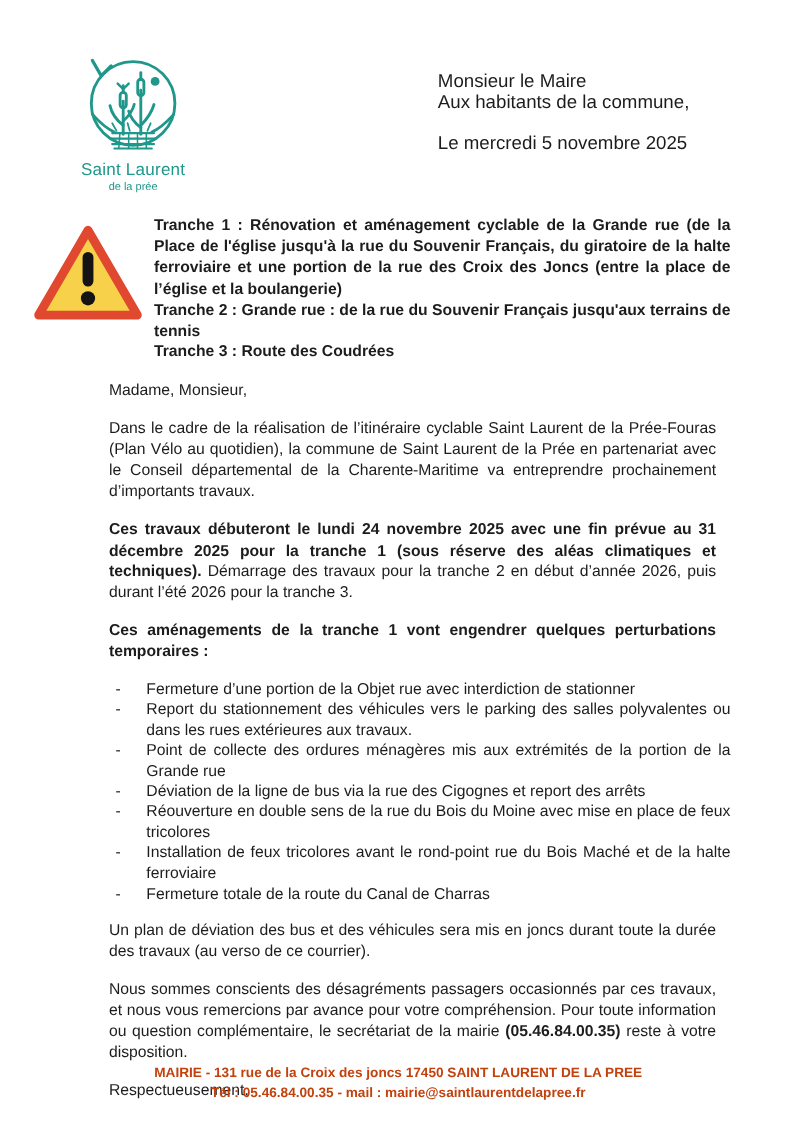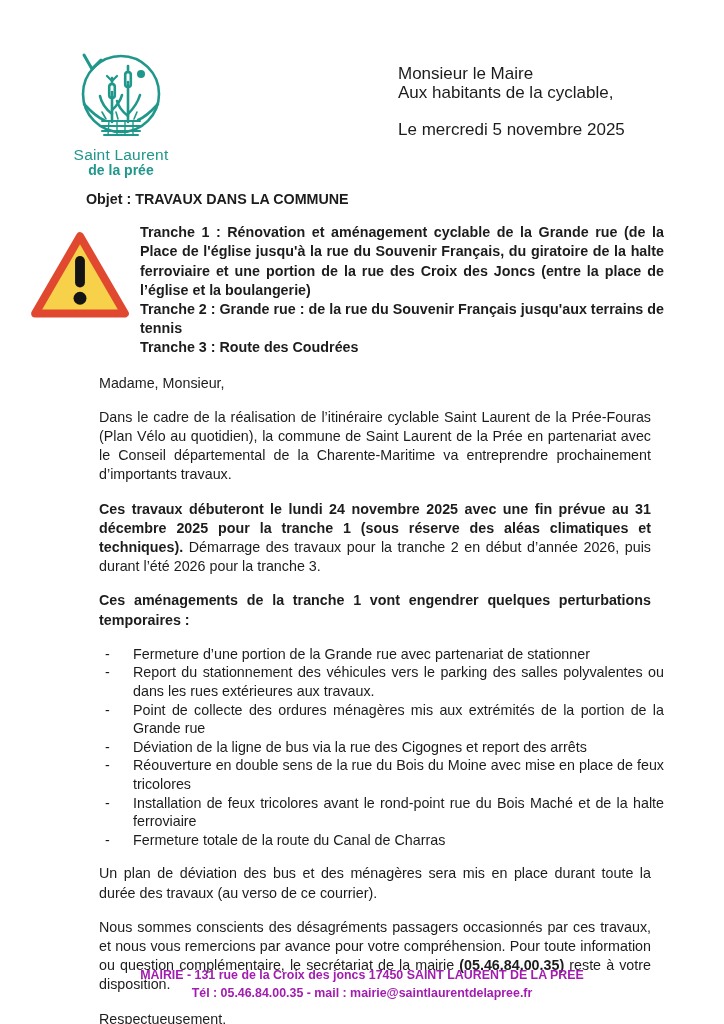--- a/index.html
+++ b/index.html
@@ -5,37 +5,37 @@
   html,body{margin:0;padding:0;background:#ffffff;}
   .page{
     position:relative;width:724px;height:1024px;background:#ffffff;
     font-family:"Liberation Sans",sans-serif;color:#1c1c1c;overflow:hidden;
   }
   .bold{font-weight:700;}
   
   .logo{position:absolute;left:58px;top:44px;width:126px;text-align:center;color:#1f978b;}
   .logo svg{display:block;margin:0 auto;}
   .logo-title{font-weight:400;font-size:15.5px;letter-spacing:.2px;line-height:17px;margin-top:2px;}
-  .logo-sub{font-size:14px;line-height:15px;font-weight:700;}
+  .logo-sub{font-size:10px;line-height:15px;font-weight:400;}
   .addr{position:absolute;left:398px;top:64px;font-size:17px;line-height:19px;}
   .addr-gap{height:18px;}
   
   .body{position:absolute;left:86px;top:190px;width:578px;font-size:14.3px;line-height:19.2px;text-align:justify;}
   .subject{margin:0 0 14px;text-align:left;font-weight:700;}
   .notice{display:flex;align-items:flex-start;margin:6px 0 16px -58px;}
   .sign-wrap{flex:none;width:110px;padding-top:4px;}
   .notice-text{font-weight:700;margin-left:2px;width:532px;}
   .notice-text div{margin:0;}
   p{margin:0 13px 15px;}
   .plist{margin:0 0 15px;padding:0;list-style:none;}
   .plist li{display:flex;line-height:18.6px;text-align:justify;}
   .dash{flex:none;width:28px;padding-left:19px;box-sizing:content-box;}
   .li-text{flex:1;}
   
-  .footer{position:absolute;left:0;right:0;top:966px;text-align:center;font-weight:700;font-size:12.4px;line-height:18px;color:#a21caf;}
+  .footer{position:absolute;left:0;right:0;top:966px;text-align:center;font-weight:700;font-size:12.4px;line-height:18px;color:#c2410c;}
 </style>
 </head>
 <body>
 
 <div class="page">
 
   <div class="logo">
     <svg width="100" height="100" viewBox="0 0 100 100" aria-hidden="true">
       <g fill="none" stroke="#1f978b" stroke-width="2.6" stroke-linecap="round">
         <circle cx="50" cy="50" r="38"></circle>
@@ -66,28 +66,27 @@
         <path d="M38 77 L37 91 M46 77 L46 91 M54 77 L54 91 M62 77 L62 91" stroke-width="1.4"></path>
         <path d="M35 75 L31 68 M47 75 L45 68 M63 75 L66 68" stroke-width="1.6"></path>
       </g>
     </svg>
     <div class="logo-title">Saint Laurent</div>
     <div class="logo-sub">de la prée</div>
   </div>
 
   <div class="addr">
     <div>Monsieur le Maire</div>
-    <div>Aux habitants de la cyclable,</div>
+    <div>Aux habitants de la commune,</div>
     <div class="addr-gap"></div>
     <div>Le mercredi 5 novembre 2025</div>
   </div>
 
   <div class="body">
 
-    <p class="subject"><span>Objet :</span> <span>TRAVAUX DANS LA COMMUNE</span></p>
 
     <div class="notice">
       <div class="sign-wrap">
         <svg width="104" height="94" viewBox="0 0 116 104" aria-hidden="true">
           <path d="M58 10 L108 96 L8 96 Z" fill="#f7d14a" stroke="#e0482f" stroke-width="9" stroke-linejoin="round"></path>
           <rect x="52.5" y="32" width="11" height="35" rx="5.5" fill="#141414"></rect>
           <circle cx="58" cy="79" r="7.2" fill="#141414"></circle>
         </svg>
       </div>
       <div class="notice-text">
@@ -101,21 +100,21 @@
 
     <p>Dans le cadre de la réalisation de l’itinéraire cyclable Saint Laurent de la Prée-Fouras (Plan Vélo au quotidien), la commune de Saint Laurent de la Prée en partenariat avec le Conseil départemental de la Charente-Maritime va entreprendre prochainement d’importants travaux.</p>
 
     <p><span class="bold">Ces travaux débuteront le lundi 24 novembre 2025 avec une fin prévue au 31 décembre 2025 pour la tranche 1 (sous réserve des aléas climatiques et techniques).</span> <span>Démarrage des travaux pour la tranche 2 en début d’année 2026, puis durant l’été 2026 pour la tranche 3.</span></p>
 
     <p class="bold">Ces aménagements de la tranche 1 vont engendrer quelques perturbations temporaires :</p>
 
     <ul class="plist">
       <li>
           <span class="dash">-</span>
-          <span class="li-text">Fermeture d’une portion de la Grande rue avec partenariat de stationner</span>
+          <span class="li-text">Fermeture d’une portion de la Objet rue avec interdiction de stationner</span>
         </li>
       <li>
           <span class="dash">-</span>
           <span class="li-text">Report du stationnement des véhicules vers le parking des salles polyvalentes ou dans les rues extérieures aux travaux.</span>
         </li>
       <li>
           <span class="dash">-</span>
           <span class="li-text">Point de collecte des ordures ménagères mis aux extrémités de la portion de la Grande rue</span>
         </li>
       <li>
@@ -129,21 +128,21 @@
       <li>
           <span class="dash">-</span>
           <span class="li-text">Installation de feux tricolores avant le rond-point rue du Bois Maché et de la halte ferroviaire</span>
         </li>
       <li>
           <span class="dash">-</span>
           <span class="li-text">Fermeture totale de la route du Canal de Charras</span>
         </li>
     </ul>
 
-    <p>Un plan de déviation des bus et des ménagères sera mis en place durant toute la durée des travaux (au verso de ce courrier).</p>
+    <p>Un plan de déviation des bus et des véhicules sera mis en joncs durant toute la durée des travaux (au verso de ce courrier).</p>
 
     <p><span>Nous sommes conscients des désagréments passagers occasionnés par ces travaux, et nous vous remercions par avance pour votre compréhension. Pour toute information ou question complémentaire, le secrétariat de la mairie </span><span class="bold">(05.46.84.00.35)</span><span> reste à votre disposition.</span></p>
 
     <p>Respectueusement,</p>
 
   </div>
 
   <div class="footer">
     <div>MAIRIE - 131 rue de la Croix des joncs 17450 SAINT LAURENT DE LA PREE</div>
     <div>Tél : 05.46.84.00.35 - mail : mairie@saintlaurentdelapree.fr</div>

